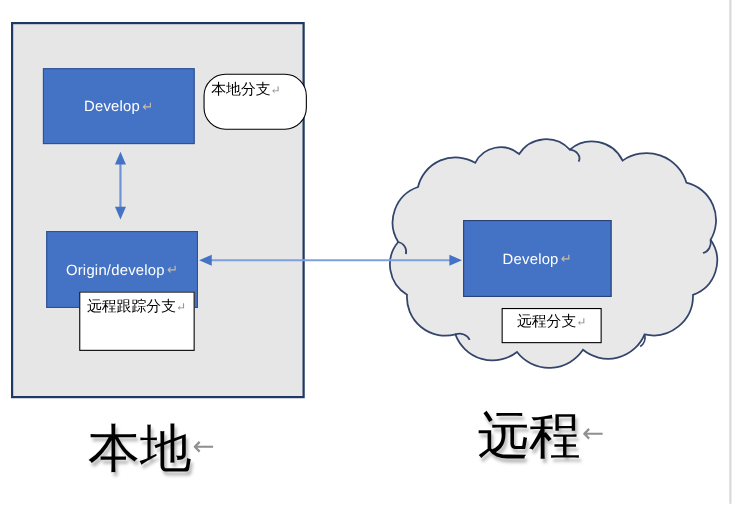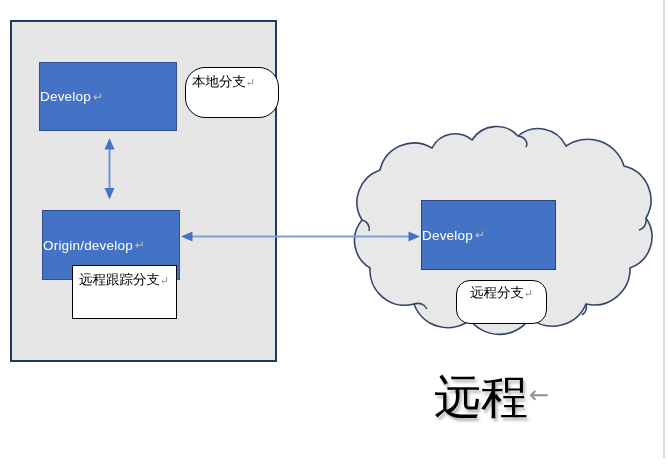--- a/index.html
+++ b/index.html
@@ -29,21 +29,21 @@
   }
 
   
   .blue-box {
     position: absolute;
     background: #4472c4;
     border: 1.5px solid #2f528f;
     color: #ffffff;
     display: flex;
     align-items: center;
-    justify-content: flex-start;
+    justify-content: center;
     font-size: 13.5px;
     letter-spacing: 0.2px;
     z-index: 4;
   }
   #box-develop-local { left: 39px;  top: 62px;  width: 138px; height: 69px; }
   #box-origin        { left: 42px;  top: 210px; width: 138px; height: 70px; }
   #box-develop-remote{ left: 421px; top: 200px; width: 135px; height: 70px; border-color: #29437a; }
   .blue-box .mark {
     color: #c9bda4;
     font-size: 12px;
@@ -58,22 +58,22 @@
     font-family: "DejaVu Serif", "Liberation Serif", serif;
     font-size: 13.5px;
     color: #000000;
     line-height: 22px;
     padding: 2px 3px 2px 6px;
     white-space: nowrap;
     z-index: 6;
   }
   #label-local-branch    { left: 185px; top: 67px;  width: 94px;  height: 51px; border-radius: 20px; }
   #label-remote-tracking { left: 72px;  top: 265px; width: 105px; height: 54px; }
-  #label-remote-branch   { left: 456px; top: 280px; width: 91px;  height: 44px;
-                           line-height: 21px; text-align: center; padding: 1px 12px; border-radius: 14px; }
+  #label-remote-branch   { left: 456px; top: 280px; width: 91px;  height: 32px;
+                           line-height: 21px; text-align: center; padding: 1px 12px; }
   .white-label .mark, .small-mark {
     color: #8c8c8c;
     font-size: 11px;
   }
 
   
   .cloud-svg { position: absolute; left: 338px; top: 106px; z-index: 2; }
 
   
   .arrows-svg { position: absolute; left: 0; top: 0; z-index: 8; pointer-events: none; }
@@ -165,20 +165,23 @@
       <path d="M109.5,138 L104.5,149.5 L114.5,149.5 Z" fill="#4472c4"></path>
       <path d="M109.5,199.5 L104.5,188 L114.5,188 Z" fill="#4472c4"></path>
     </g>
     <g>
       <path d="M190,236.5 L411,236.5" stroke="#7ba0dd" stroke-width="1.8" fill="none"></path>
       <path d="M181,236.5 L192.5,231.5 L192.5,241.5 Z" fill="#4472c4"></path>
       <path d="M420,236.5 L408.5,231.5 L408.5,241.5 Z" fill="#4472c4"></path>
     </g>
   </svg>
 
+  <div class="caption" id="caption-local">
+    <span>本地</span><span class="big-mark">←</span>
+  </div>
 
   <div class="caption" id="caption-remote">
     <span>远程</span><span class="big-mark">←</span>
   </div>
 
   <div class="page-edge"></div>
 
 </div>
 
 </body></html>

